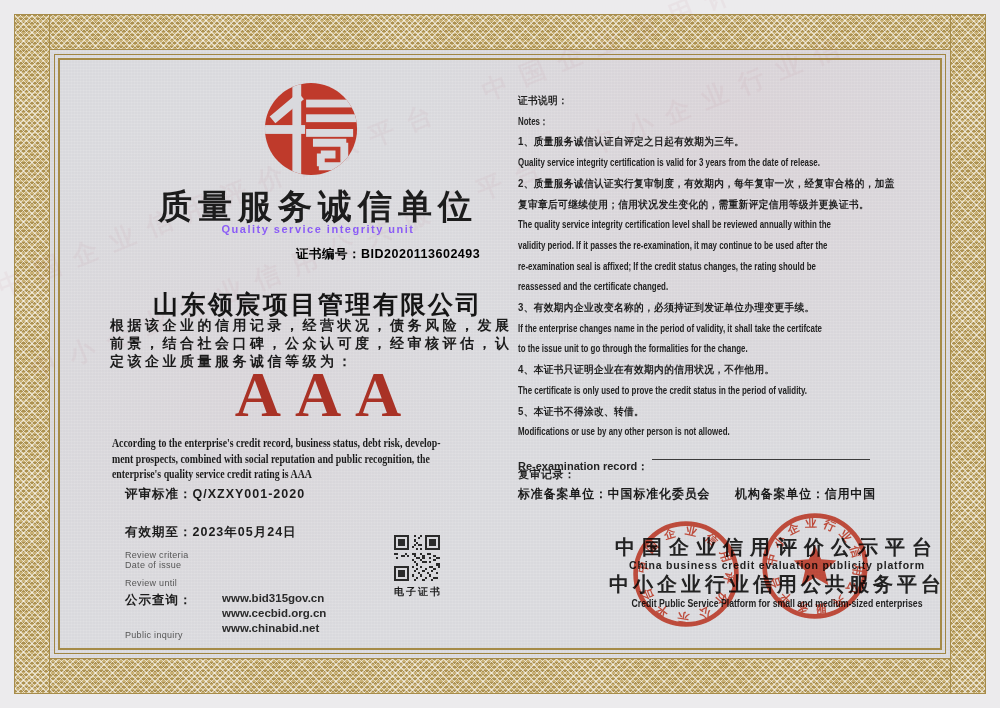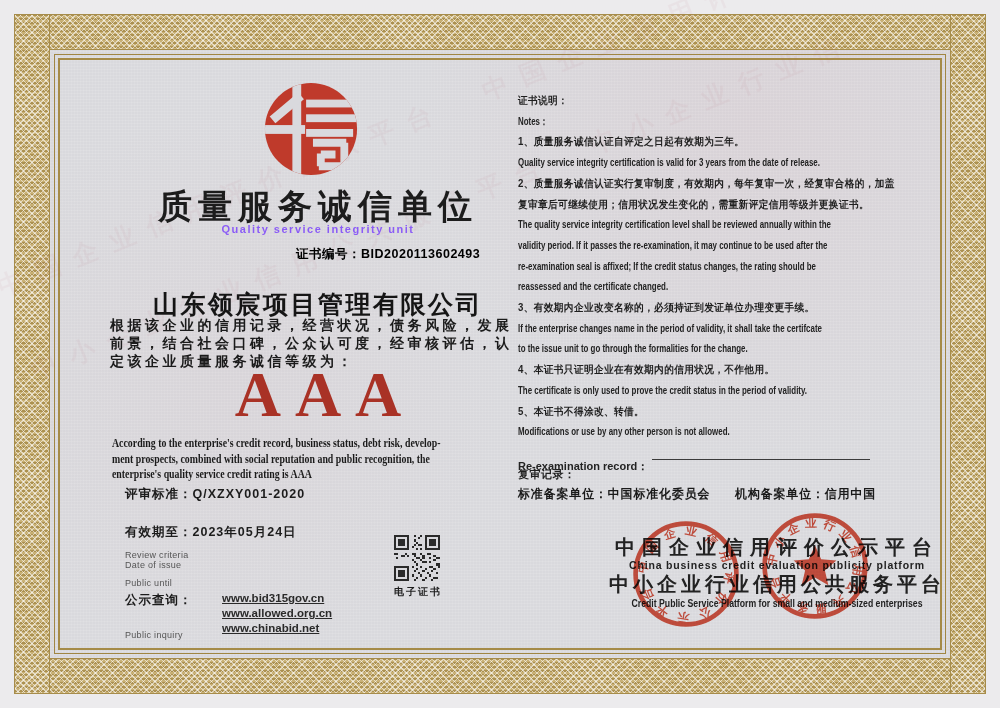--- a/index.html
+++ b/index.html
@@ -40,21 +40,21 @@
   .stmt-en{left:112px;top:436px;width:400px;font-family:"Liberation Serif","DejaVu Serif",serif;
            font-size:12px;font-weight:bold;line-height:15.5px;color:#1b1b1b;}
   .stmt-en div{white-space:nowrap;transform:scaleX(.82);transform-origin:0 50%;}
   
   .fld-cn{font-size:12.5px;font-weight:bold;letter-spacing:1px;color:#1c1c1c;white-space:nowrap;}
   .fld-en{font-size:9px;color:#555;letter-spacing:.3px;}
   .f-review{left:125px;top:486px;} .f-review-en{left:125px;top:502px;margin-top:48px;}
   .f-issue{left:125px;top:524px;}  .f-issue-en{left:125px;top:560px;}
   .f-valid{left:125px;top:562px;}  .f-valid-en{left:125px;top:578px;}
   .f-inq{left:125px;top:592px;}    .f-inq-en{left:125px;top:630px;}
-  .urls{left:222px;top:591px;font-size:11.5px;font-weight:600;line-height:15px;color:#2a2a2a;text-decoration:underline;}
+  .urls{left:222px;top:591px;font-size:11.5px;font-weight:600;line-height:15px;color:#2a2a2a;}
   .qr{left:394px;top:535px;width:46px;height:46px;}
   .eqr{left:378px;top:585px;width:80px;font-size:10px;font-weight:bold;letter-spacing:2px;color:#1c1c1c;}
   
   .notes{left:518px;top:90px;width:372px;line-height:20.7px;}
   .notes div{white-space:nowrap;}
   .n-cn{font-size:10.5px;font-weight:bold;letter-spacing:.4px;color:#1f1f1f;transform:scaleX(.92);transform-origin:0 50%;}
   .n-en{font-size:11px;font-weight:600;color:#232323;transform:scaleX(.72);transform-origin:0 50%;}
   
   .reexam-cn{left:518px;top:467px;font-size:11px;font-weight:bold;letter-spacing:.5px;color:#1f1f1f;}
   .reexam-row{left:518px;top:459px;width:352px;display:flex;align-items:flex-start;font-size:11px;font-weight:600;color:#232323;}
@@ -127,26 +127,26 @@
   <div class="abs fld-cn f-review">
     <span>评审标准：</span><span>Q/XZXY001-2020</span>
   </div>
   <div class="abs fld-en f-review-en">Review criteria</div>
 
   <div class="abs fld-cn f-issue">
     <span>有效期至：</span><span>2023年05月24日</span>
   </div>
   <div class="abs fld-en f-issue-en">Date of issue</div>
 
-  <div class="abs fld-en f-valid-en">Public until</div>
+  <div class="abs fld-en f-valid-en">Review until</div>
 
   <div class="abs fld-cn f-inq">公示查询：</div>
   <div class="abs urls">
     <div>www.bid315gov.cn</div>
-    <div>www.allowed.org.cn</div>
+    <div>www.cecbid.org.cn</div>
     <div>www.chinabid.net</div>
   </div>
   <div class="abs fld-en f-inq-en">Public inquiry</div>
 
   <svg class="abs qr" viewBox="0 0 21 21" shape-rendering="crispEdges">
     <rect width="21" height="21" fill="#d9d9dd"></rect>
     <g fill="#2a2a2a">
       <path fill-rule="evenodd" d="M0 0h7v7H0zM1 1v5h5V1z"></path>
         <rect x="2" y="2" width="3" height="3"></rect>
       <path fill-rule="evenodd" d="M14 0h7v7h-7zM15 1v5h5V1z"></path>

